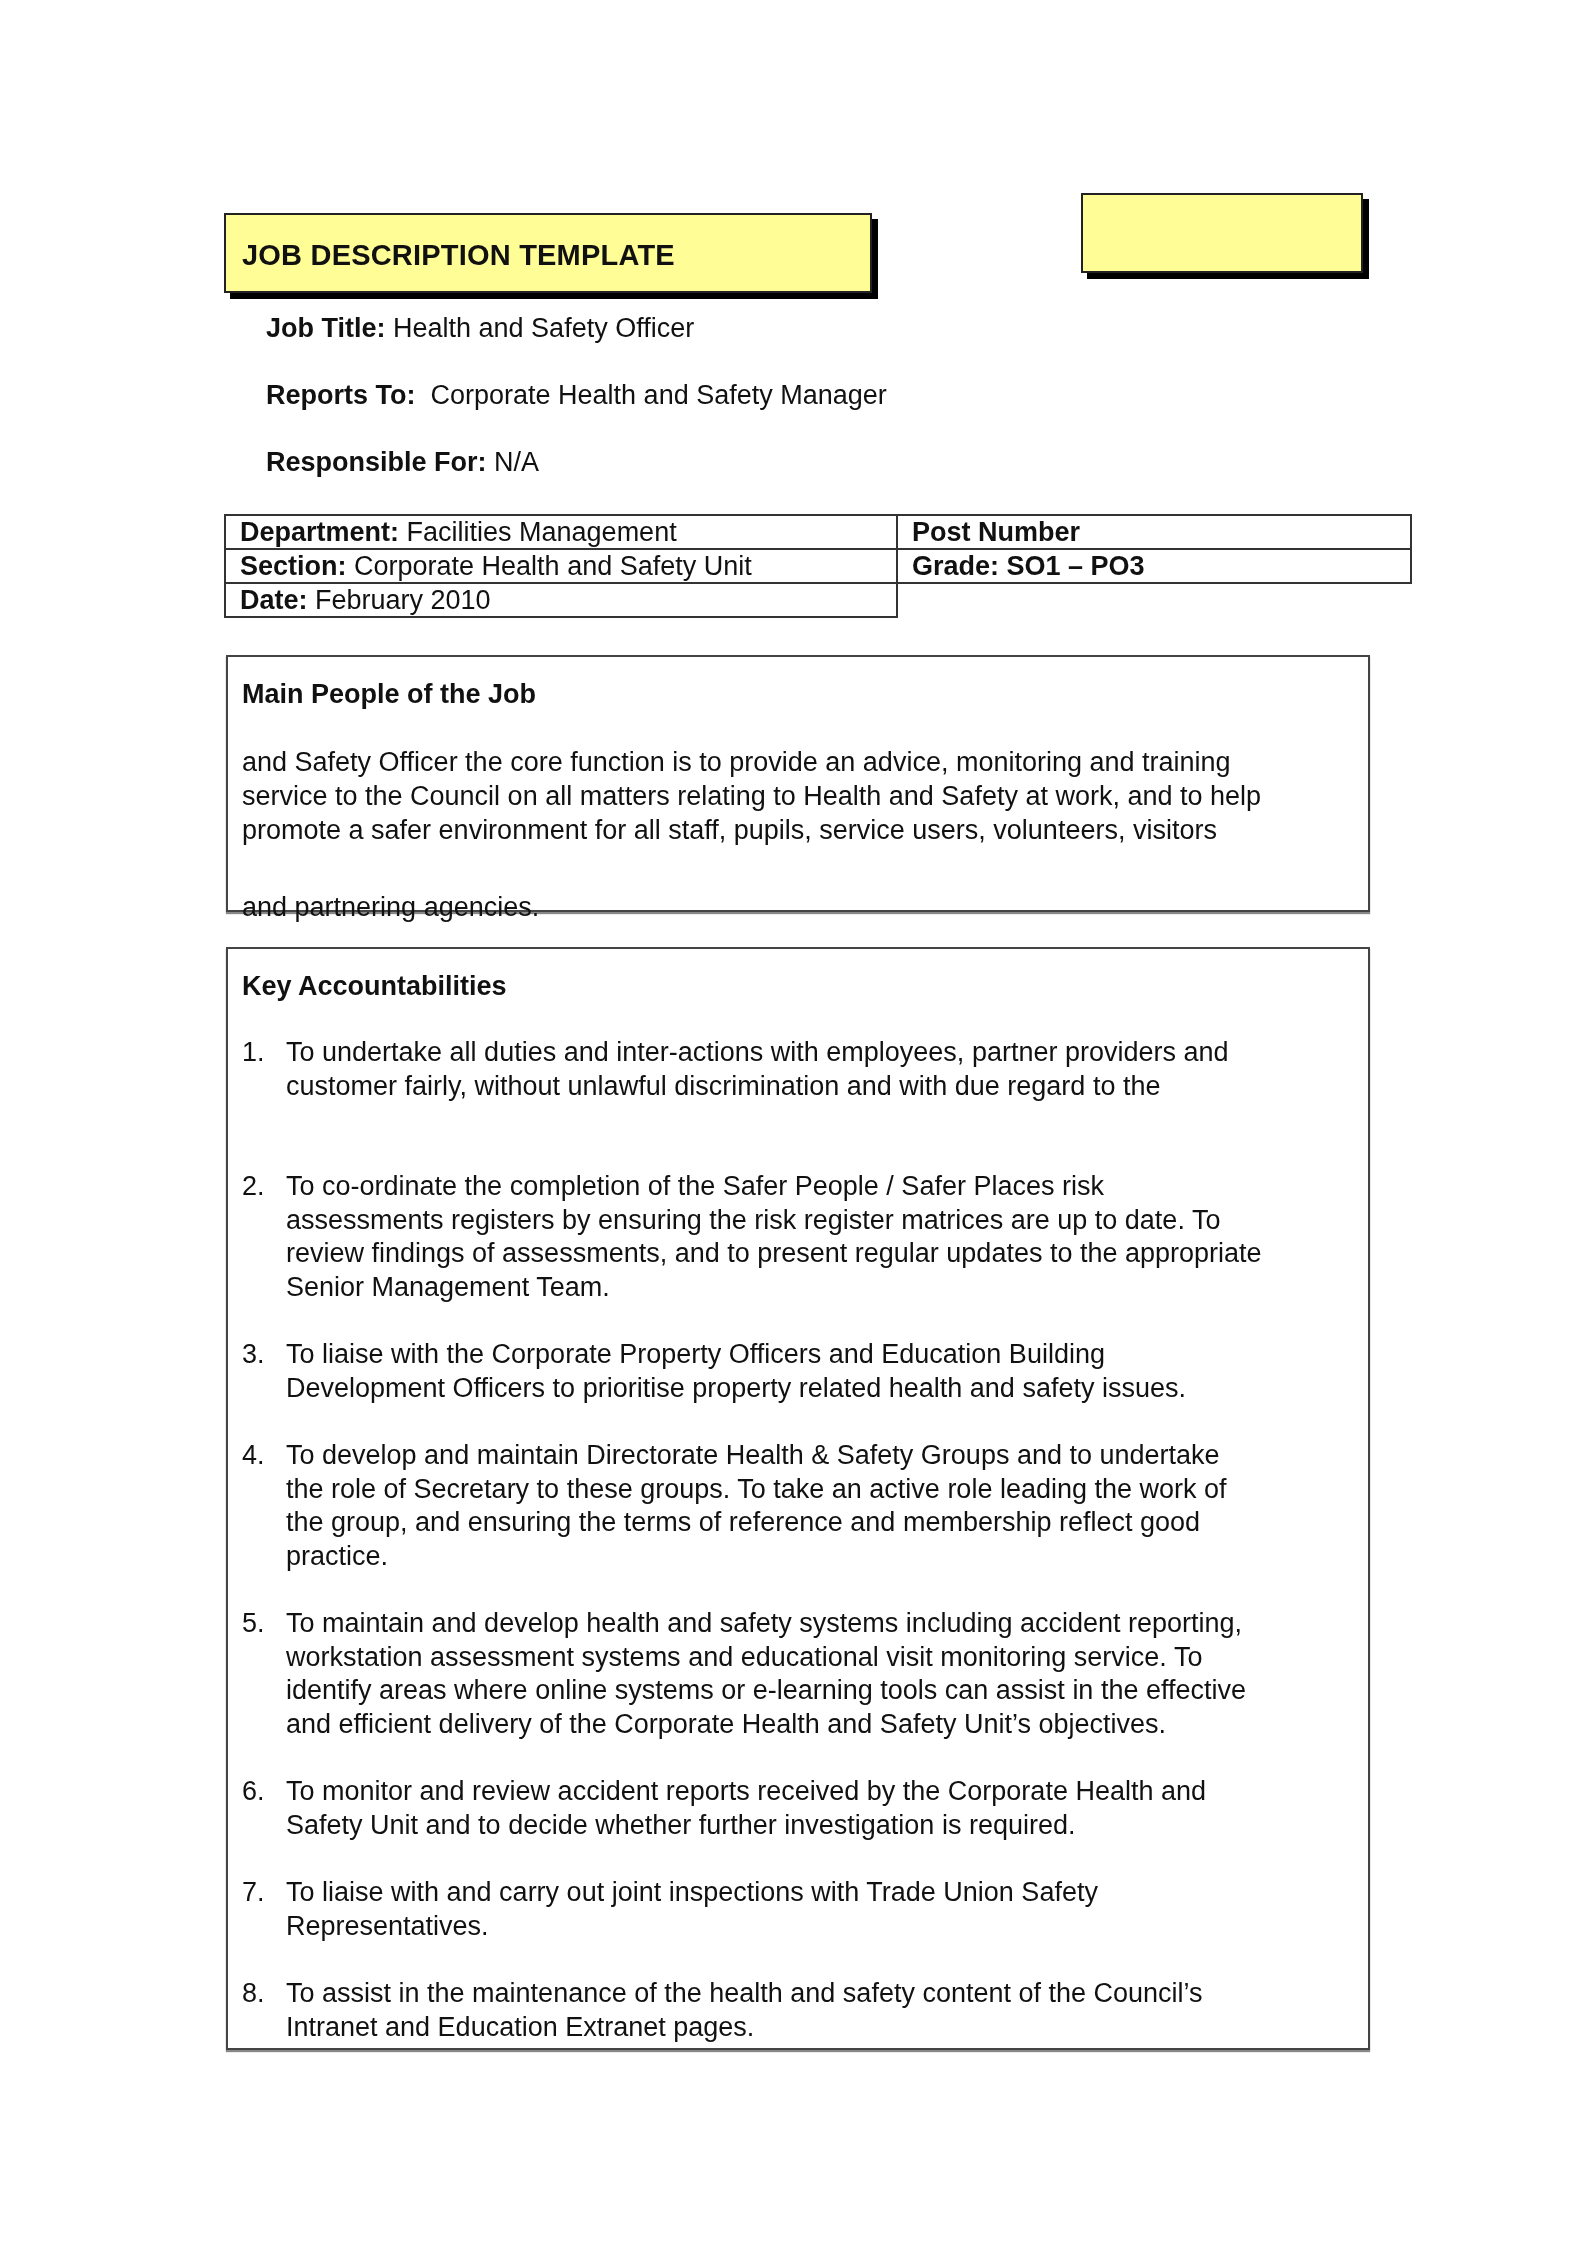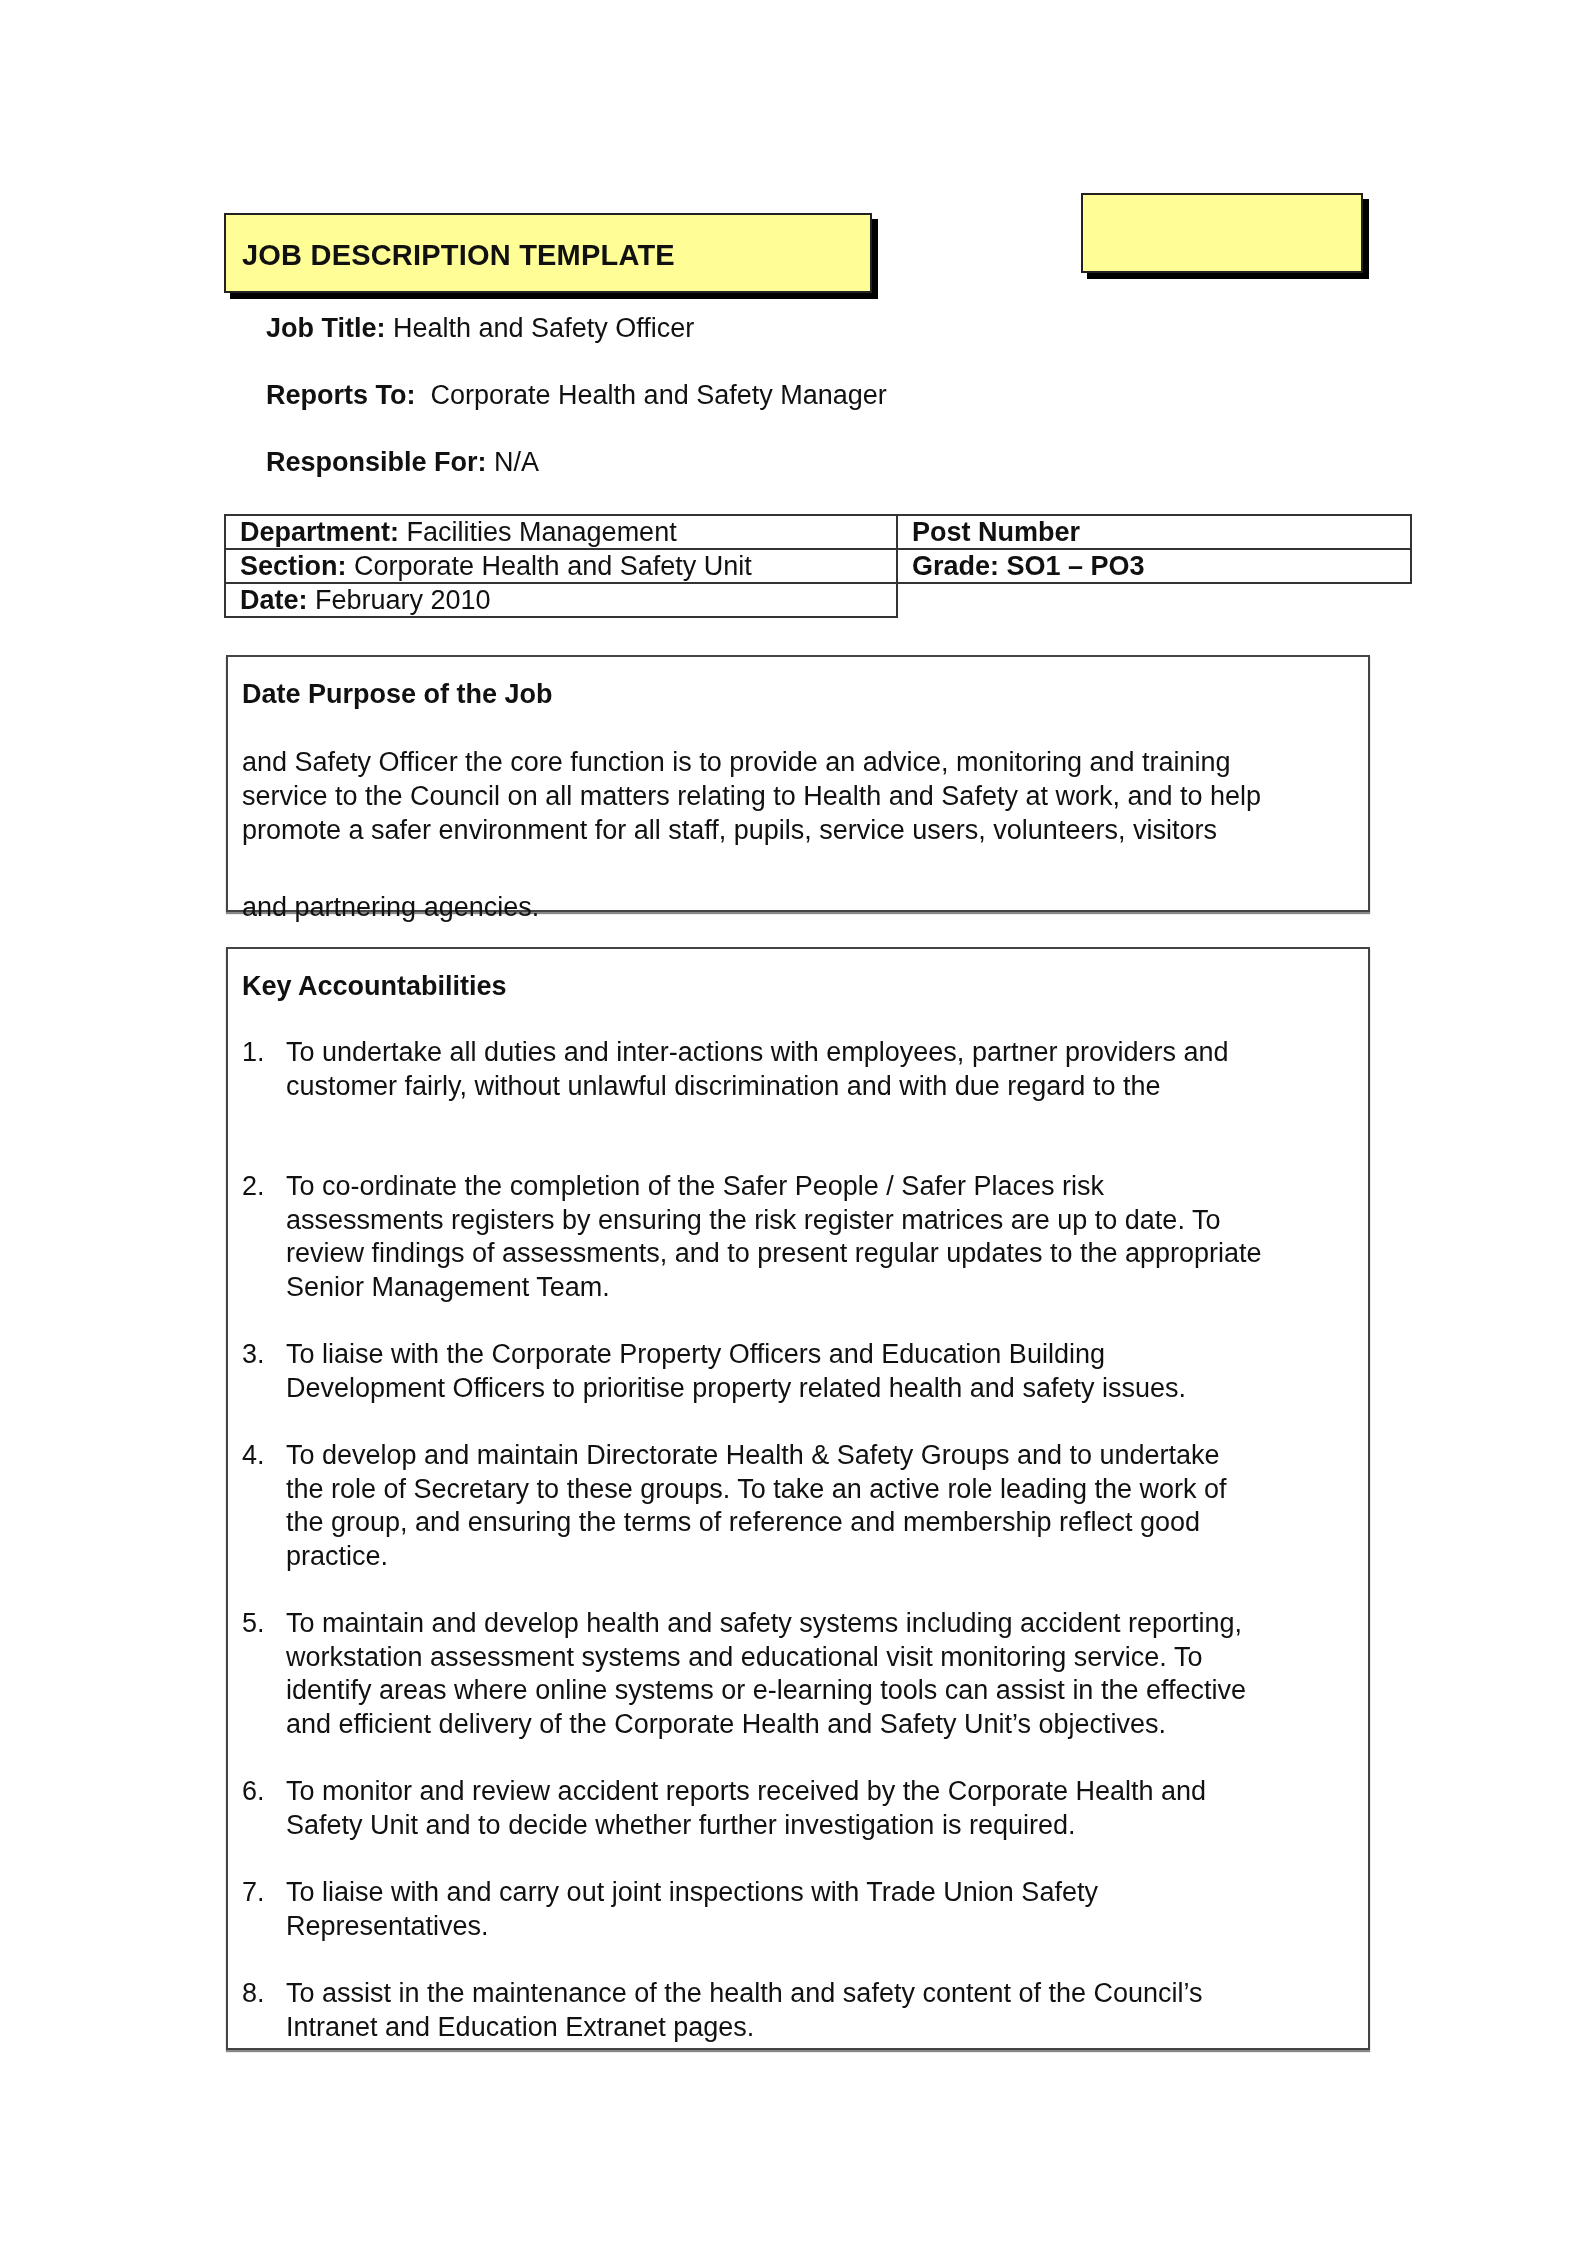--- a/index.html
+++ b/index.html
@@ -68,21 +68,21 @@
       <td class="right"><b>Grade:</b><span style="white-space:pre"> SO1 – PO3</span></td>
     </tr>
     <tr>
       <td class="left"><b>Date:</b><span style="white-space:pre"> February 2010</span></td>
       <td class="empty"></td>
     </tr>
   </tbody>
     </table>
 
   <div class="section-box" id="purpose-box">
-    <div class="section-title" style="top:20px;">Date Purpose of the Job</div>
+    <div class="section-title" style="top:20px;">Main People of the Job</div>
     <div class="para-line" style="top:88px;">and Safety Officer the core function is to provide an advice, monitoring and training</div>
     <div class="para-line" style="top:122px;">service to the Council on all matters relating to Health and Safety at work, and to help</div>
     <div class="para-line" style="top:156px;">promote a safer environment for all staff, pupils, service users, volunteers, visitors</div>
     <div class="para-line" style="top:194px;margin-top:39px;">and partnering agencies.</div>
   </div>
 
   <div class="section-box" id="key-box">
     <div class="section-title" style="top:20px;">Key Accountabilities</div>
 
     <div class="item" style="top:87px;">

